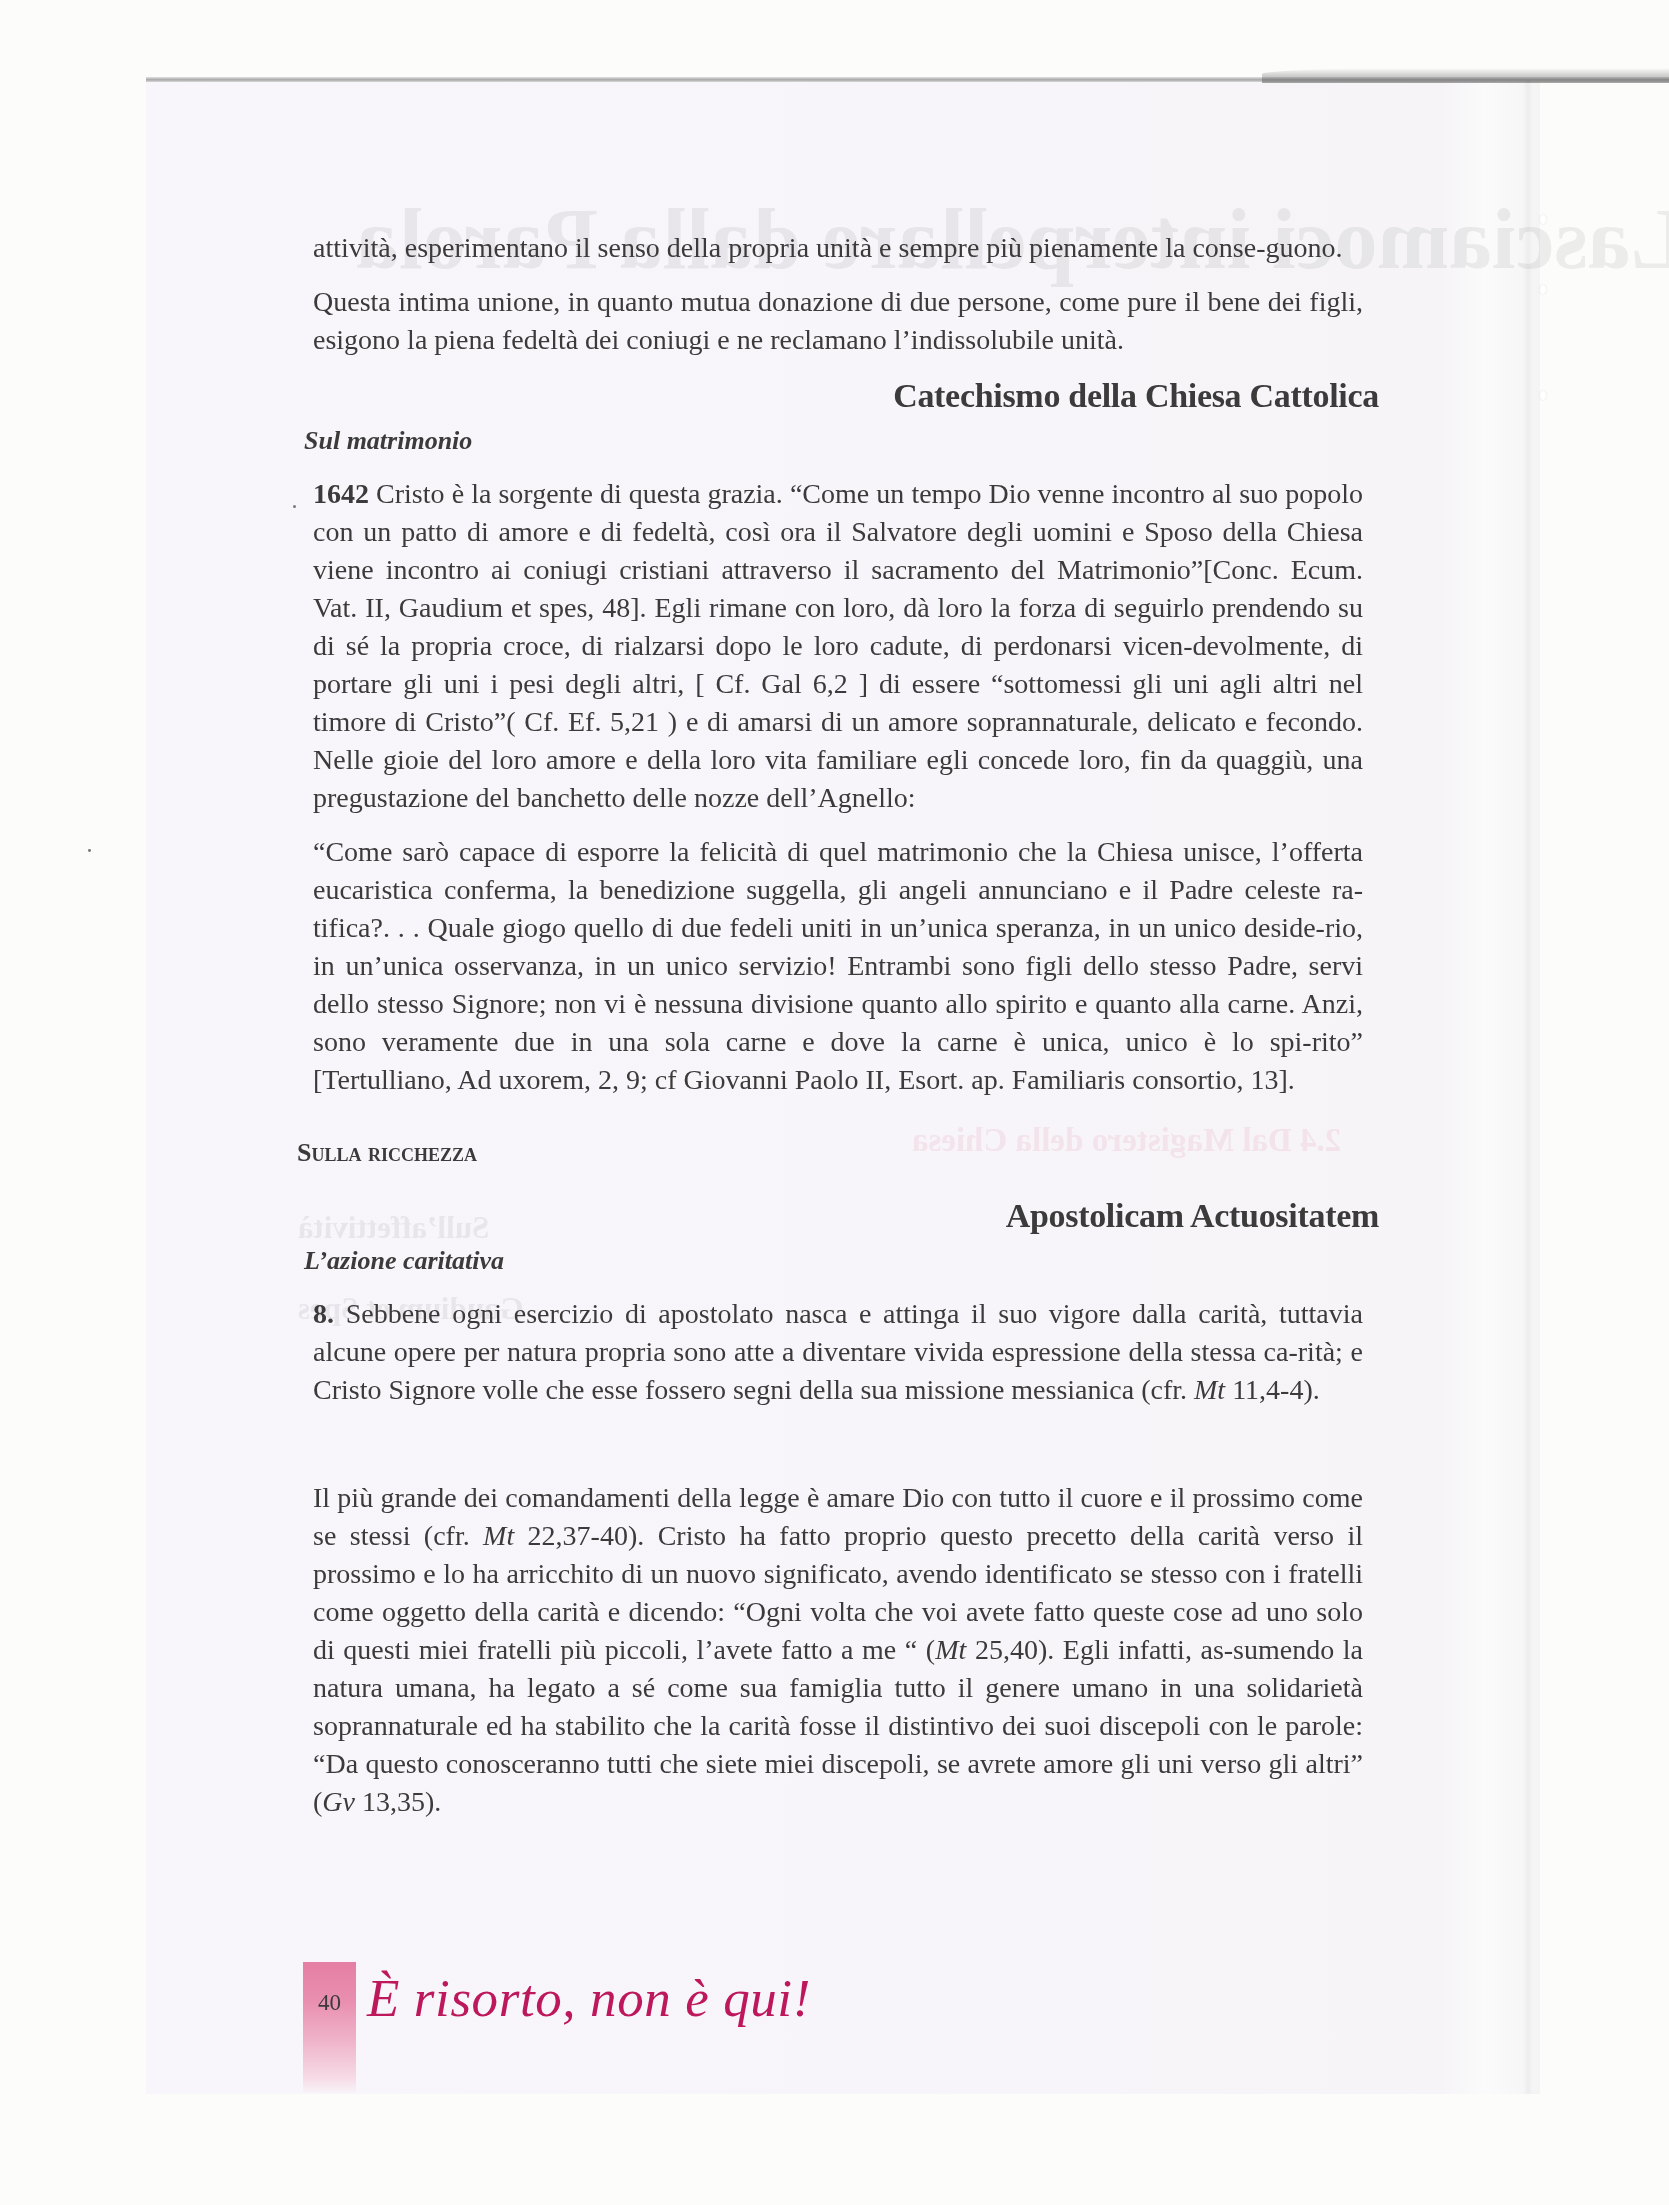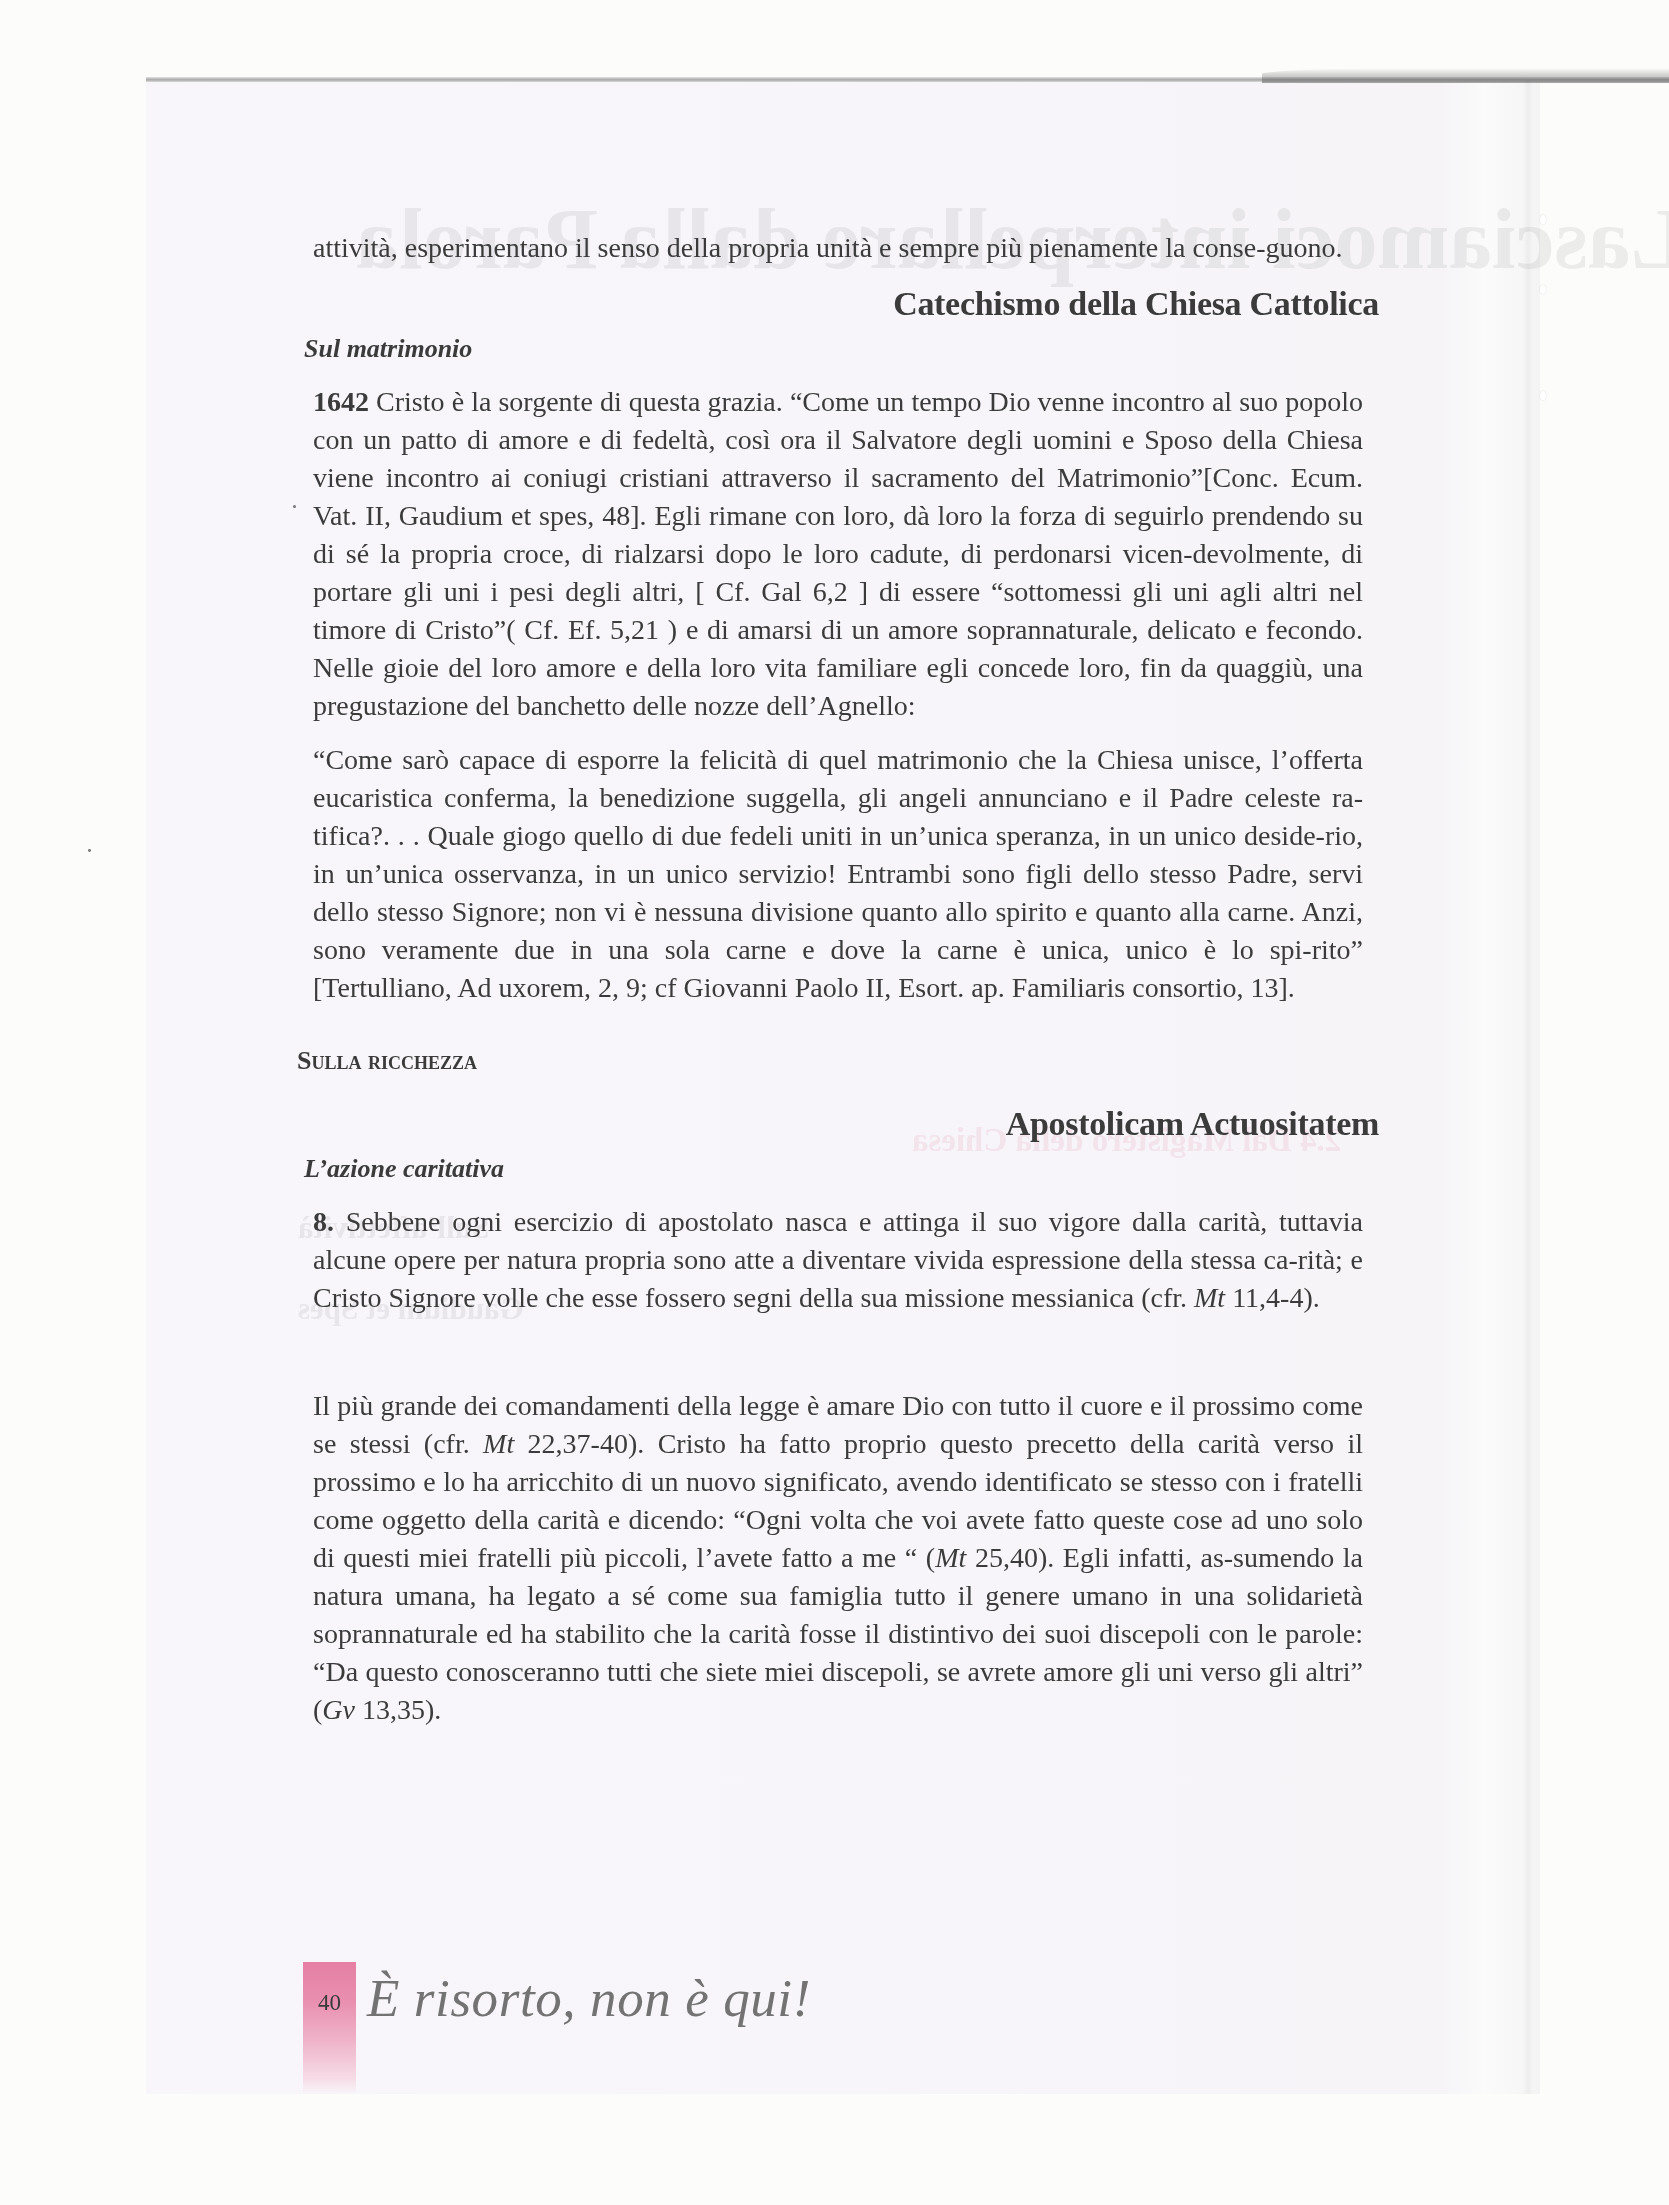--- a/index.html
+++ b/index.html
@@ -139,21 +139,21 @@
     line-height: 29px;
     color: #3a3a3a;
   }
   .running-title {
     position: absolute;
     left: 367px;
     top: 1961px;
     font-size: 53px;
     line-height: 75px;
     font-style: italic;
-    color: #737373;
+    color: #be185d;
     white-space: nowrap;
     letter-spacing: 0.6px;
   }
   .speck {
     position: absolute;
     border-radius: 50%;
     background: #777;
   }
 </style>
 </head>
@@ -171,20 +171,21 @@
 <div class="ghost pink" style="left:912px; top:1122px; font-size:33px;">2.4 Dal Magistero della Chiesa</div>
 <div class="ghost" style="left:298px; top:1210px; font-size:31px; font-weight:bold;">Sull’affettività</div>
 <div class="ghost" style="left:298px; top:1291px; font-size:31px; font-weight:bold;">Gaudium et Spes</div>
 
 <div class="speck" style="left:293px; top:505px; width:3.4px; height:3.4px;"></div>
 <div class="speck" style="left:88px; top:849px; width:2.9px; height:2.9px;"></div>
 
 <div class="text-col">
 
   <p>attività, esperimentano il senso della propria unità e sempre più pienamente la conse-guono.</p>
+  <p>Questa intima unione, in quanto mutua donazione di due persone, come pure il bene dei figli, esigono la piena fedeltà dei coniugi e ne reclamano l’indissolubile unità.</p>
 
   <h2 class="h-doc">Catechismo della Chiesa Cattolica</h2>
   <h3 class="h-sub">Sul matrimonio</h3>
   <p><b class="num">1642</b><span> Cristo è la sorgente di questa grazia. “Come un tempo Dio venne incontro al suo popolo con un patto di amore e di fedeltà, così ora il Salvatore degli uomini e Sposo della Chiesa viene incontro ai coniugi cristiani attraverso il sacramento del Matrimonio”[Conc. Ecum. Vat. II, Gaudium et spes, 48]. Egli rimane con loro, dà loro la forza di seguirlo prendendo su di sé la propria croce, di rialzarsi dopo le loro cadute, di perdonarsi vicen-devolmente, di portare gli uni i pesi degli altri, [ Cf. Gal 6,2 ] di essere “sottomessi gli uni agli altri nel timore di Cristo”( Cf. Ef. 5,21 ) e di amarsi di un amore soprannaturale, delicato e fecondo. Nelle gioie del loro amore e della loro vita familiare egli concede loro, fin da quaggiù, una pregustazione del banchetto delle nozze dell’Agnello:</span></p>
   <p>“Come sarò capace di esporre la felicità di quel matrimonio che la Chiesa unisce, l’offerta eucaristica conferma, la benedizione suggella, gli angeli annunciano e il Padre celeste ra-tifica?. . . Quale giogo quello di due fedeli uniti in un’unica speranza, in un unico deside-rio, in un’unica osservanza, in un unico servizio! Entrambi sono figli dello stesso Padre, servi dello stesso Signore; non vi è nessuna divisione quanto allo spirito e quanto alla carne. Anzi, sono veramente due in una sola carne e dove la carne è unica, unico è lo spi-rito” [Tertulliano, Ad uxorem, 2, 9; cf Giovanni Paolo II, Esort. ap. Familiaris consortio, 13].</p>
 
   <h3 class="h-small-caps">Sulla ricchezza</h3>
 
   <h2 class="h-doc" style="margin-top:24px">Apostolicam Actuositatem</h2>
   <h3 class="h-sub">L’azione caritativa</h3>

